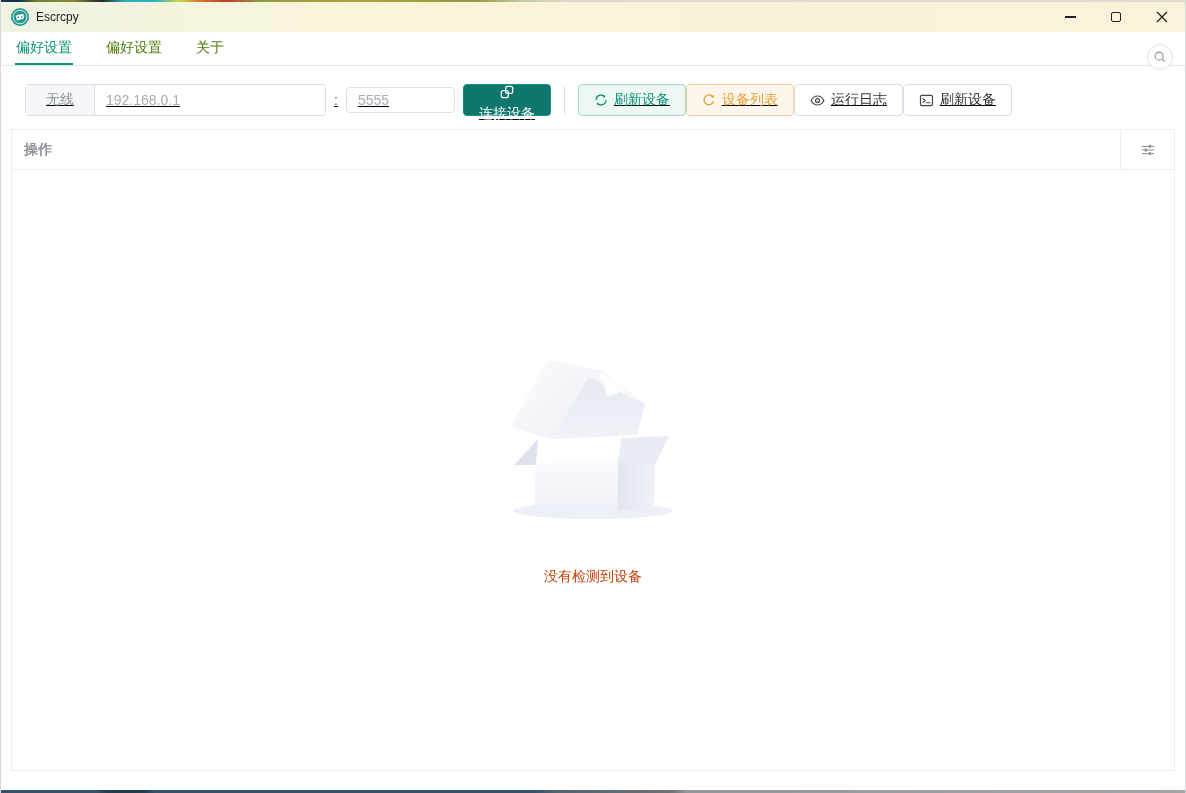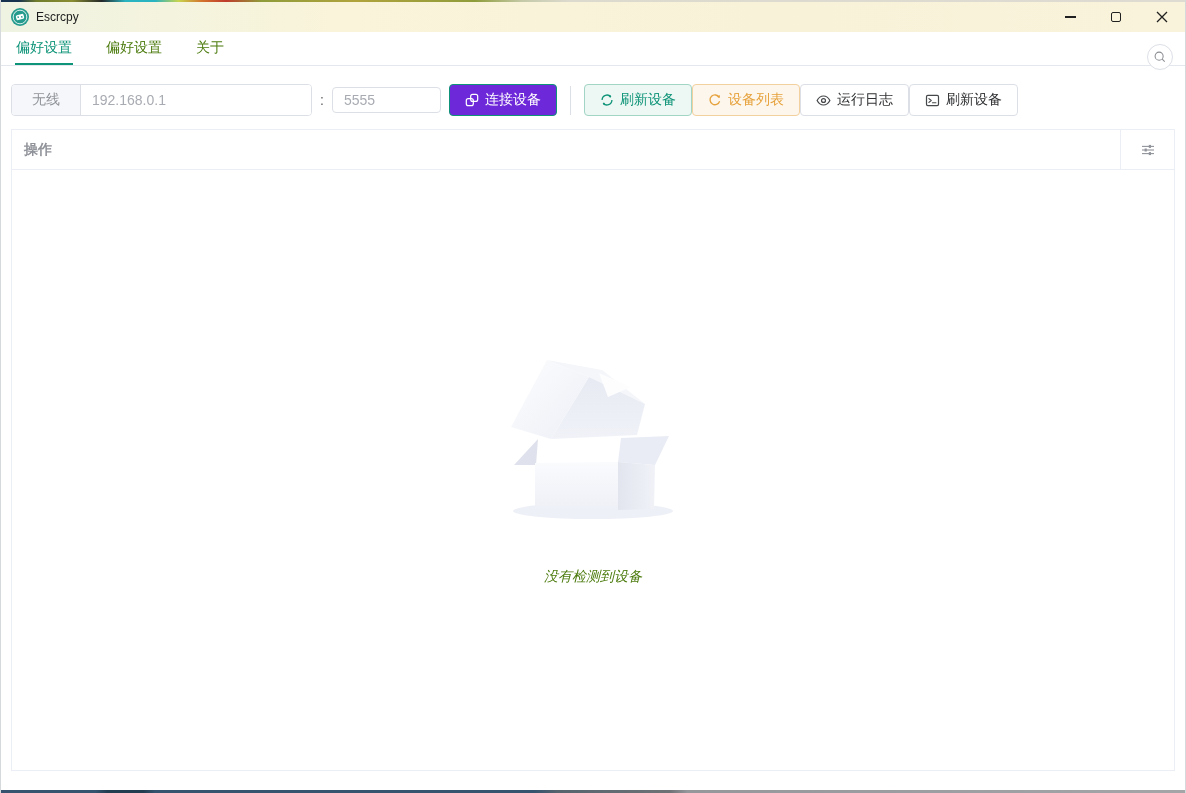--- a/index.html
+++ b/index.html
@@ -30,48 +30,48 @@
   .tabs { display:flex; padding-left:14px; }
   .tab { font-size:14px; color:#4d7c0f; display:flex; align-items:center; margin-right:32px;
          padding:0 1px; border-bottom:2px solid transparent; cursor:pointer; }
   .tab.active { color:#0e9478; border-bottom-color:#0e9478; font-weight:500; }
   .search-btn { position:absolute; right:12px; top:37%; width:26px; height:26px; border-radius:50%;
     border:1px solid #dcdfe6; background:#fff; display:flex; align-items:center; justify-content:center;
     cursor:pointer; padding:0; }
 
   
   .content { flex:1 1 auto; display:flex; flex-direction:column; background:#fff; }
-  .toolbar { display:flex; align-items:center; padding:18px 10px 0; }
+  .toolbar { display:flex; align-items:center; padding:18px 24px 0;text-decoration:underline; }
   .input-group { display:flex; height:32px; border:1px solid #dcdfe6; border-radius:4px; overflow:hidden; }
   .prepend { width:69px; background:#f5f7fa; border-right:1px solid #dcdfe6; color:#909399;
              font-size:14px; display:flex; align-items:center; justify-content:center; }
   .ip-input { width:230px; border:none; outline:none; padding:0 11px; font-size:14px; color:#a8abb2; }
   .colon { margin:0 8px; color:#606266; font-size:14px; }
   .port-input { width:109px; height:26px; border:1px solid #dcdfe6; border-radius:4px;
                 padding:0 11px; font-size:14px; color:#a8abb2; outline:none; }
   .btn { height:32px; display:inline-flex; align-items:center; gap:6px; padding:0 15px;
          border-radius:4px; font-size:14px; border:1px solid #dcdfe6; background:#fff;
          color:#303133; cursor:pointer; white-space:nowrap; }
-  .btn-primary { background:#6d28d9; border-color:#0e9478; color:#fff; margin-left:8px; }
+  .btn-primary { background:#0f766e; border-color:#0e9478; color:#fff; margin-left:8px;flex-direction:column; }
   .vdivider { width:1px; height:29px; background:#dcdfe6; margin:0 13px; flex:0 0 auto; }
   .btn-row { display:flex; gap:0; }
   .btn-success { background:#edf7f3; border-color:#a2d5c6; color:#0e9478; }
   .btn-warning { background:#fdf6ec; border-color:#f3d19e; color:#e6a23c; }
   .btn svg { flex:0 0 auto; }
 
   
   .table { margin:13px 10px 0; height:642px; border:1px solid #ebeef5; display:flex; flex-direction:column; }
   .thead { display:flex; height:40px; flex:0 0 auto; border-bottom:1px solid #ebeef5; }
   .th { font-size:14px; color:#909399; font-weight:600; padding-left:12px; display:flex;
         align-items:center; border-right:1px solid #ebeef5; height:100%; }
   .th-id { width:203px; } .th-name { width:460px; } .th-op { flex:1; }
   .th-settings { width:53px; border-right:none; justify-content:center; padding:0; cursor:pointer; }
   .tbody { flex:1; display:flex; align-items:center; justify-content:center; }
   .empty { display:flex; flex-direction:column; align-items:center; }
-  .empty-desc { margin-top:48px; font-size:14px; color:#4d7c0f;font-style:italic; }
+  .empty-desc { margin-top:48px; font-size:14px; color:#c2410c; }
 
   .bottom-strip { height:3px; flex:0 0 auto;
     background:linear-gradient(90deg,#35536e 0%,#35536e 8%,#223c50 9%,#223c50 12%,#35536e 13%,
       #35536e 45%,#56646e 47%,#6e7276 56.5%,#95989b 58%,#a3a5a7 100%); }
 </style>
 </head>
 <body>
 
 <div class="window">
   <div class="top-strip"></div>

